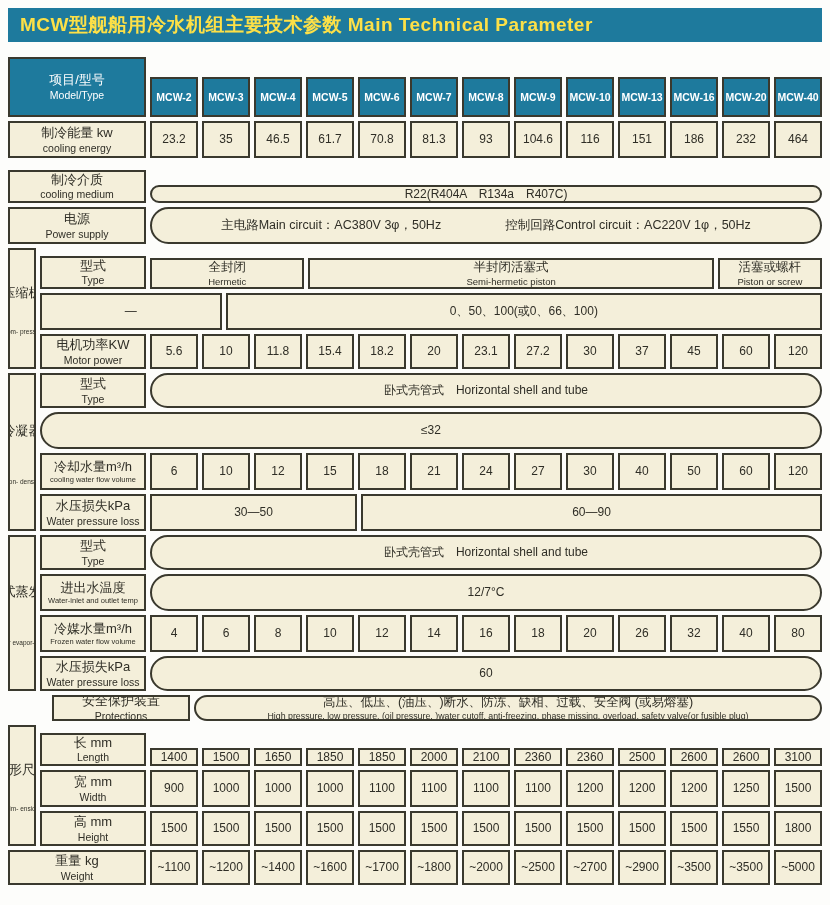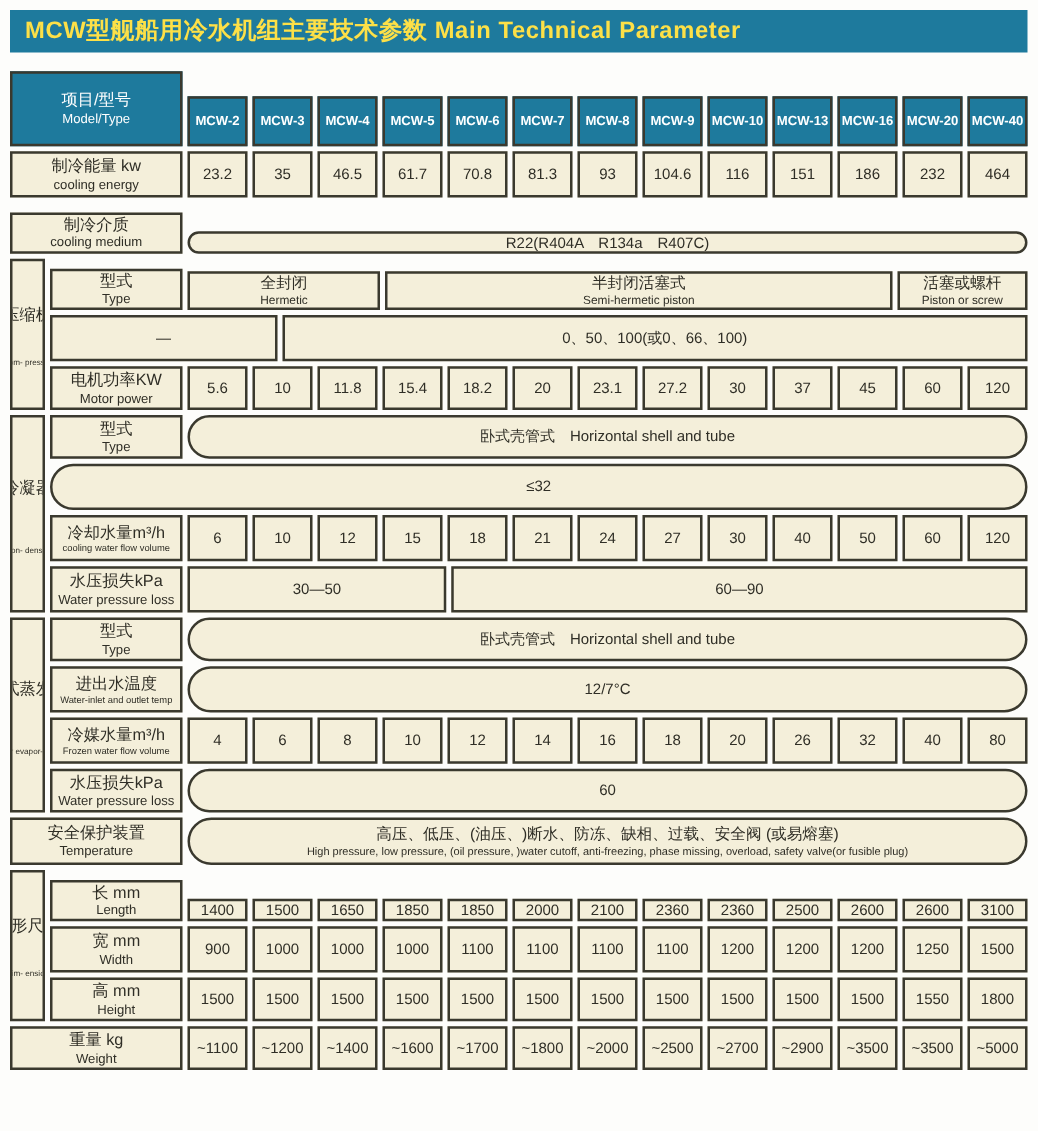--- a/index.html
+++ b/index.html
@@ -41,21 +41,21 @@
   .en.tiny{font-size:7.5px;}
   .two .l1{font-size:12.5px;line-height:1.25;white-space:nowrap;}
   .two .l2{font-size:9.5px;line-height:1.2;white-space:nowrap;}
   .psupply{flex-direction:row;gap:64px;font-size:12.5px;white-space:nowrap;}
   .prot .l1{font-size:12.5px;line-height:1.35;white-space:nowrap;}
   .prot .l2{font-size:8.8px;line-height:1.3;white-space:nowrap;}
   .rh-h{height:60px;}
   .rh{height:37px;}
   .rh-m{height:41px;align-items:flex-end;}
   .rh-s{height:35px;}
-  .rh-p{height:38px;}
+  .rh-p{height:26px;margin-left:44px;}
 </style>
 </head>
 <body>
 
 <div class="page">
 
   <div class="titlebar">MCW型舰船用冷水机组主要技术参数 Main Technical Parameter</div>
 
   <div class="table">
 
@@ -76,20 +76,30 @@
     </div>
 
     <div class="row rh-m">
       <div class="cell label wide">
         <div class="zh">制冷介质</div>
         <div class="en">cooling medium</div>
       </div>
       <div class="cell val sp13">R22(R404A　R134a　R407C)</div>
     </div>
 
+    <div class="row rh">
+      <div class="cell label wide">
+        <div class="zh">电源</div>
+        <div class="en">Power supply</div>
+      </div>
+      <div class="cell val sp13 psupply">
+        <span>主电路Main circuit：AC380V 3φ，50Hz</span>
+        <span>控制回路Control circuit：AC220V 1φ，50Hz</span>
+      </div>
+    </div>
 
     <div class="section">
       <div class="cell group">
         <div class="zh">压缩机</div>
         <div class="en">Com- pressor</div>
       </div>
       <div class="section-rows">
         <div class="row rh-m">
           <div class="cell label norm">
             <div class="zh">型式</div>
@@ -189,21 +199,21 @@
             <div class="en">Water pressure loss</div>
           </div>
           <div class="cell val sp13">60</div>
         </div>
       </div>
     </div>
 
     <div class="row rh-p">
       <div class="cell label wide">
         <div class="zh">安全保护装置</div>
-        <div class="en">Temperature</div>
+        <div class="en">Protections</div>
       </div>
       <div class="cell val sp13 prot">
         <div class="l1">高压、低压、(油压、)断水、防冻、缺相、过载、安全阀 (或易熔塞)</div>
         <div class="l2">High pressure, low pressure, (oil pressure, )water cutoff, anti-freezing, phase missing, overload, safety valve(or fusible plug)</div>
       </div>
     </div>
 
     <div class="section">
       <div class="cell group">
         <div class="zh">外形尺寸</div>

